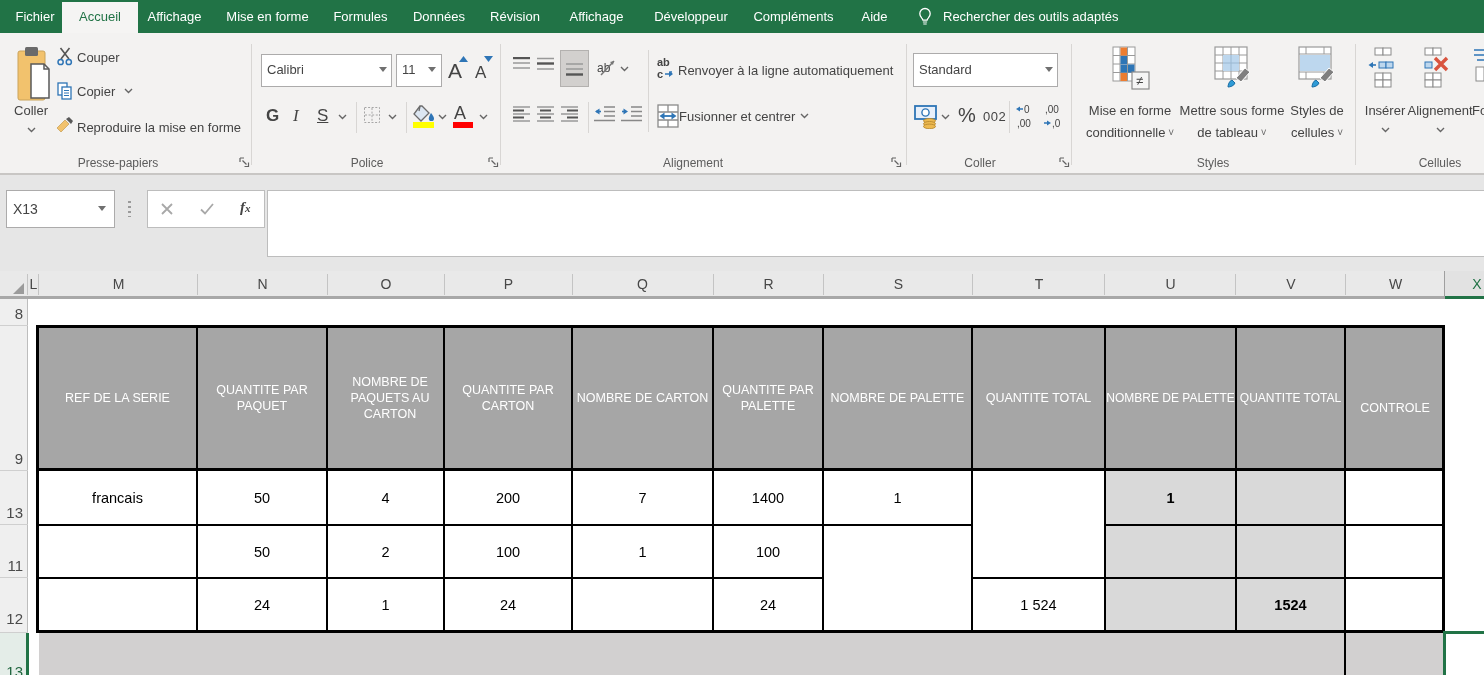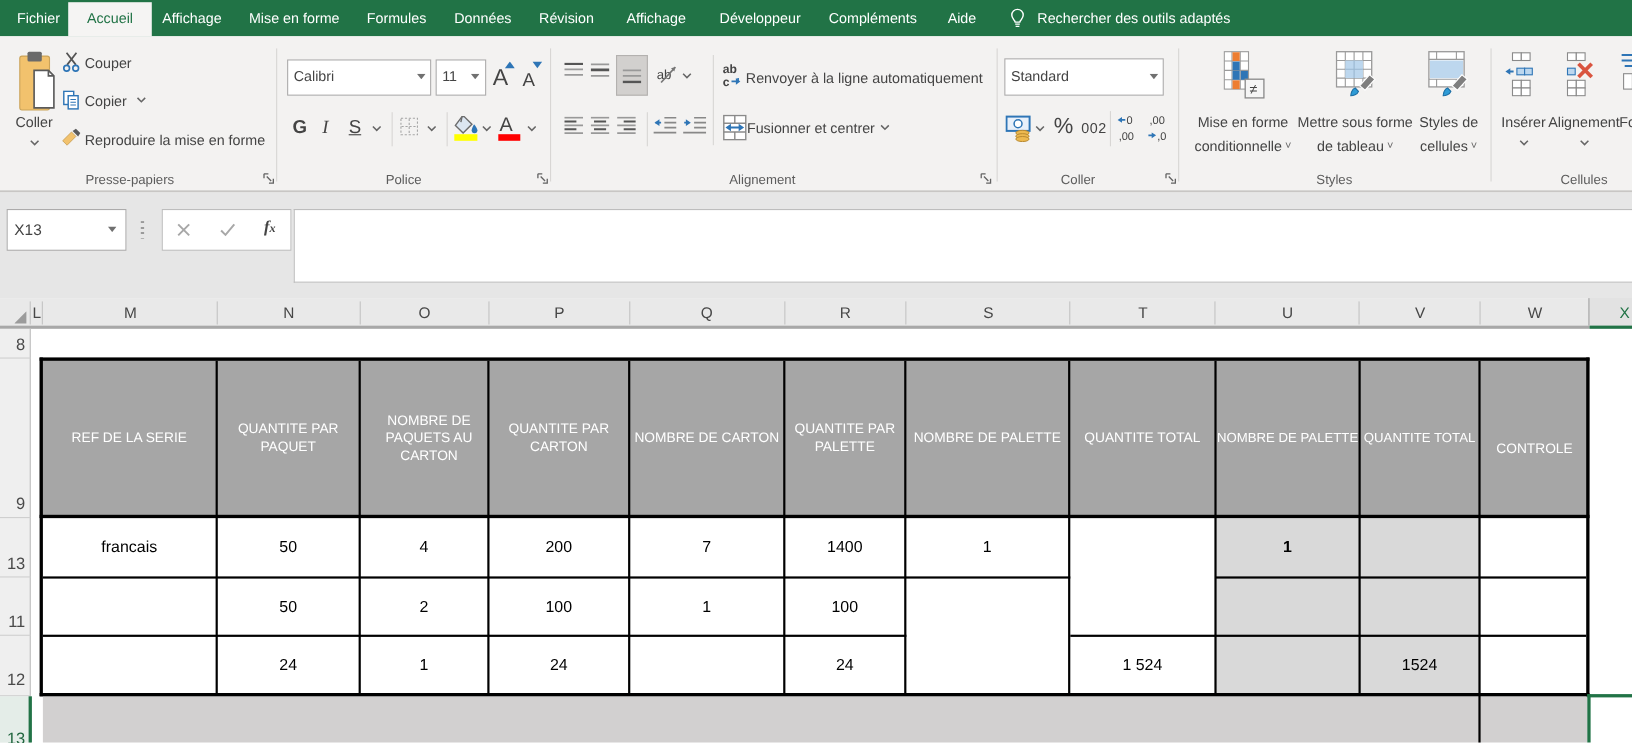--- a/index.html
+++ b/index.html
@@ -437,13 +437,13 @@
 <div class="dat" style="left:198px;top:526px;width:128px;height:51px">50</div>
 <div class="dat" style="left:328px;top:526px;width:115px;height:51px">2</div>
 <div class="dat" style="left:445px;top:526px;width:126px;height:51px">100</div>
 <div class="dat" style="left:573px;top:526px;width:139px;height:51px">1</div>
 <div class="dat" style="left:714px;top:526px;width:108px;height:51px">100</div>
 <div class="dat" style="left:198px;top:579px;width:128px;height:51px">24</div>
 <div class="dat" style="left:328px;top:579px;width:115px;height:51px">1</div>
 <div class="dat" style="left:445px;top:579px;width:126px;height:51px">24</div>
 <div class="dat" style="left:714px;top:579px;width:108px;height:51px">24</div>
 <div class="dat" style="left:973px;top:579px;width:131px;height:51px;font-weight:normal">1 524</div>
-<div class="dat" style="left:1237px;top:579px;width:107px;height:51px;font-weight:normal">1524</div>
+<div class="dat" style="left:1237px;top:579px;width:107px;height:51px;font-weight:bold">1524</div>
 
 </body></html>

